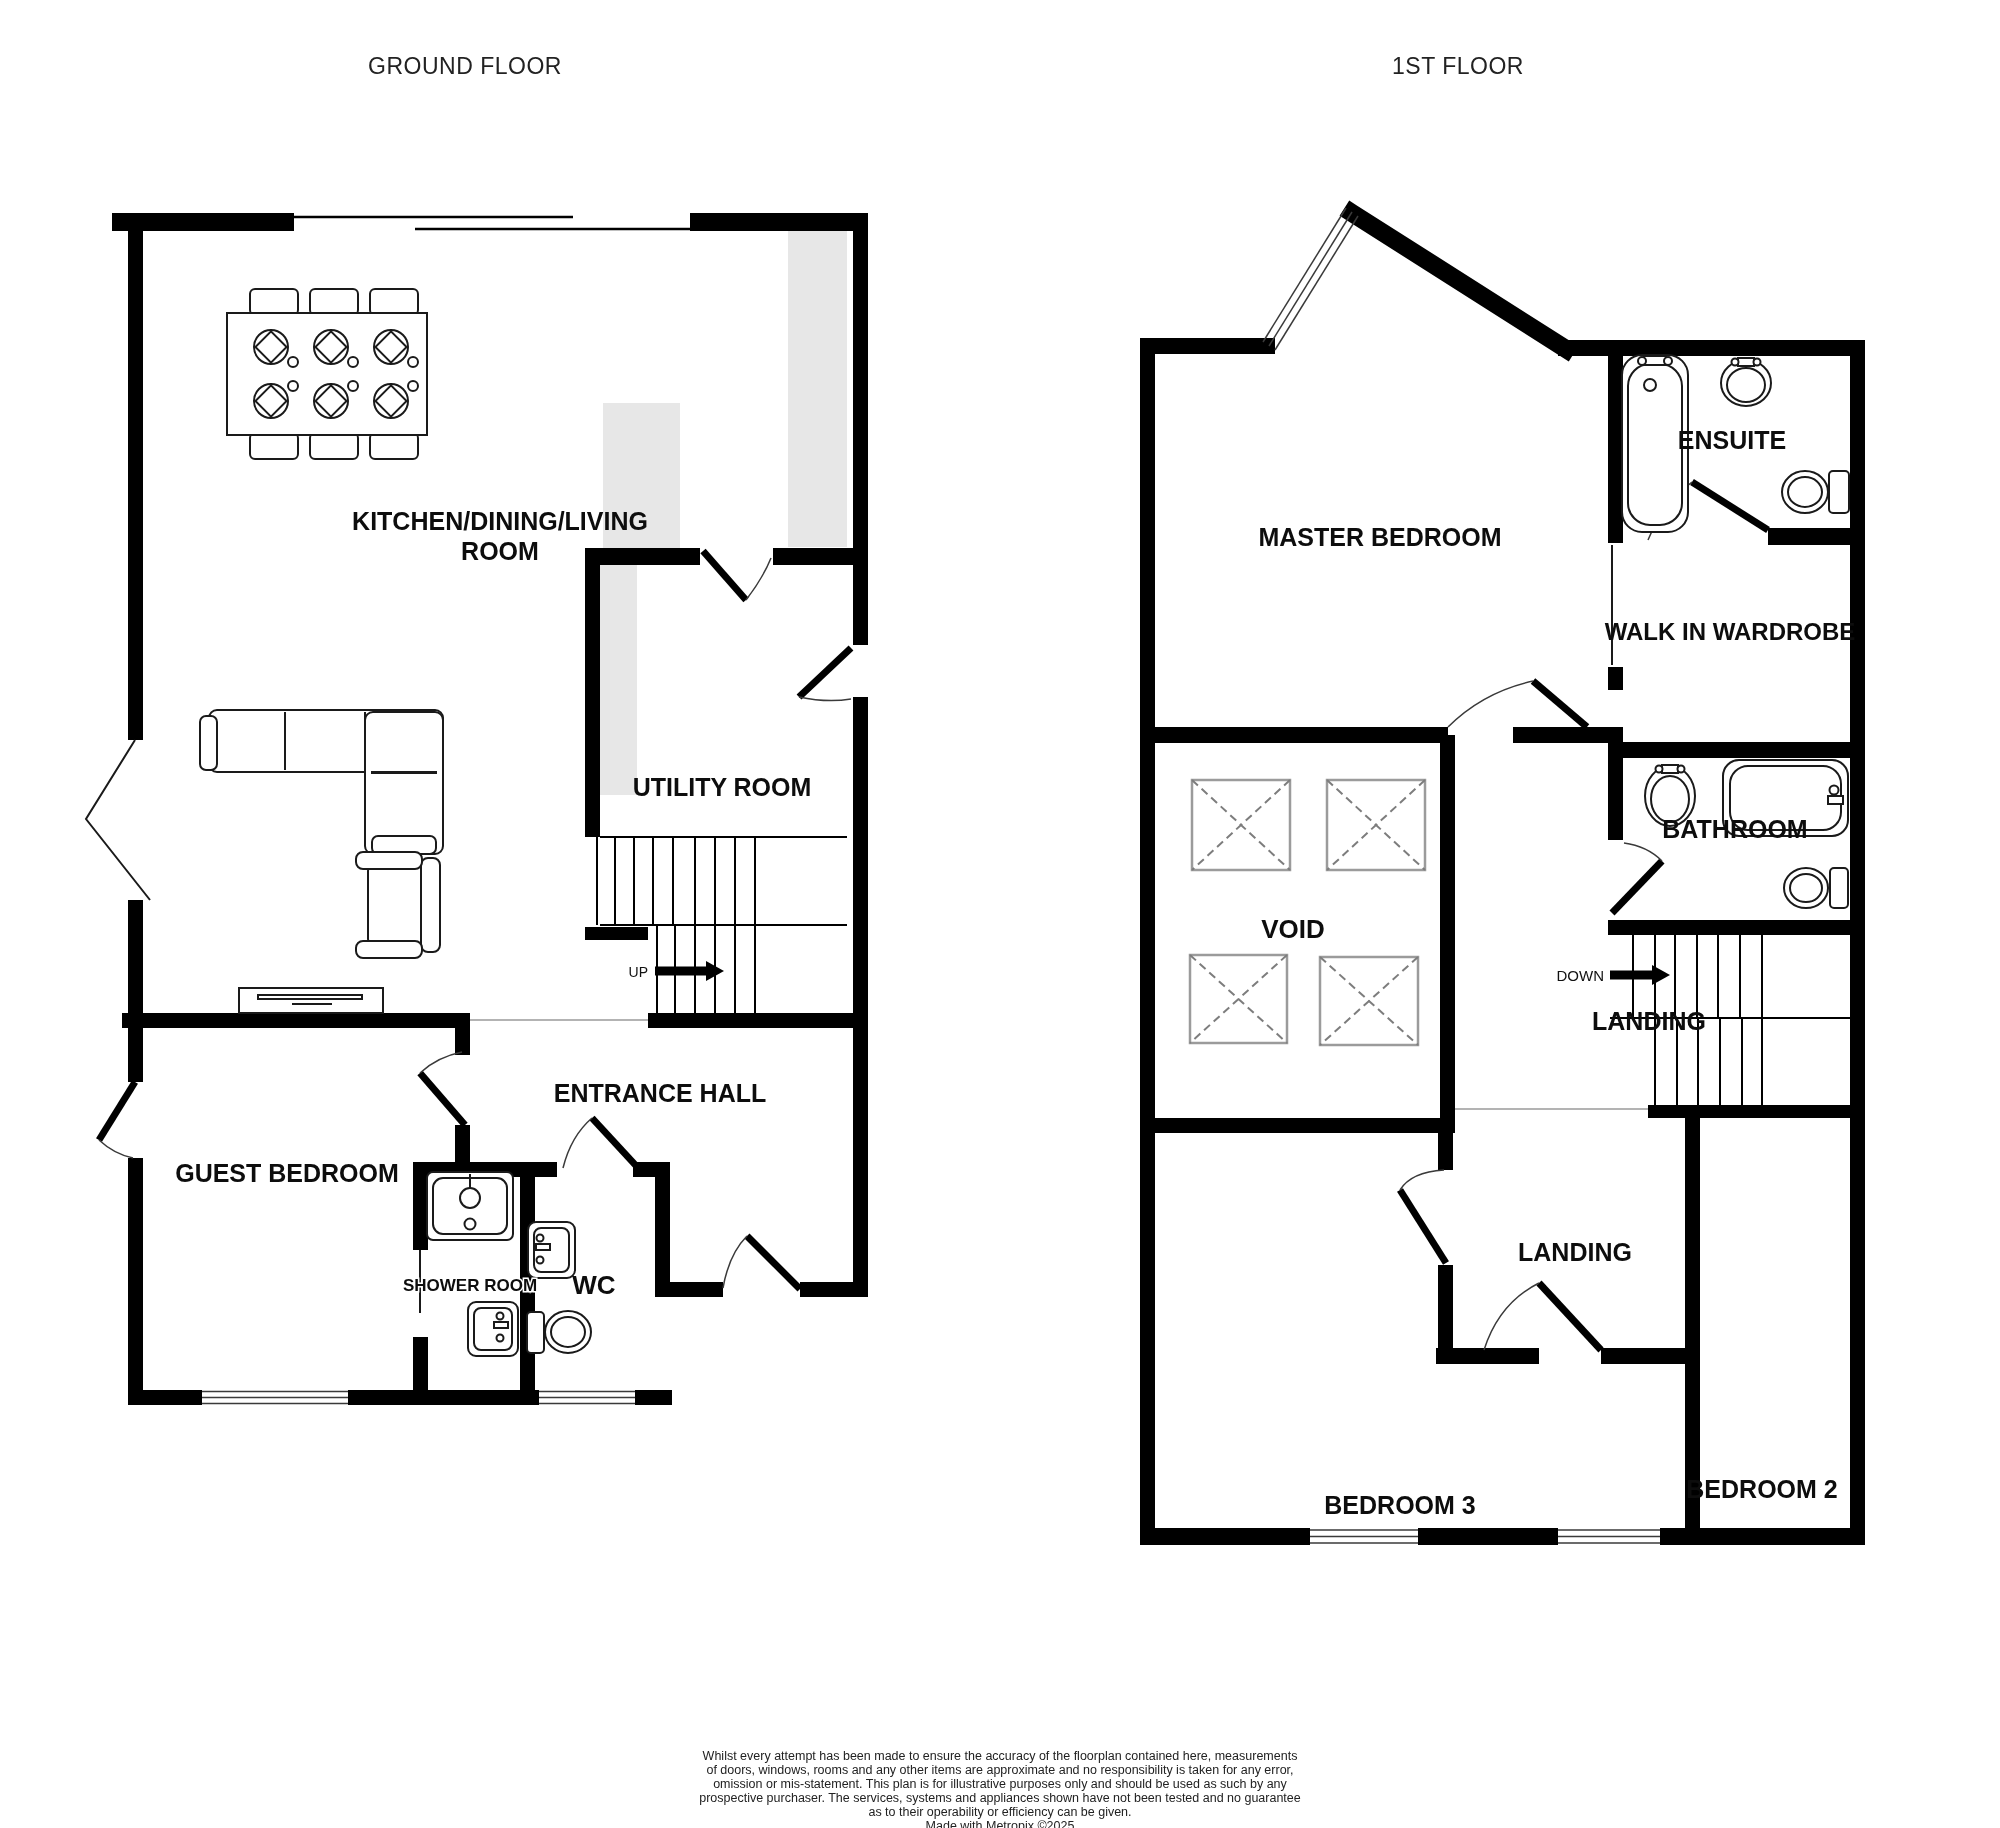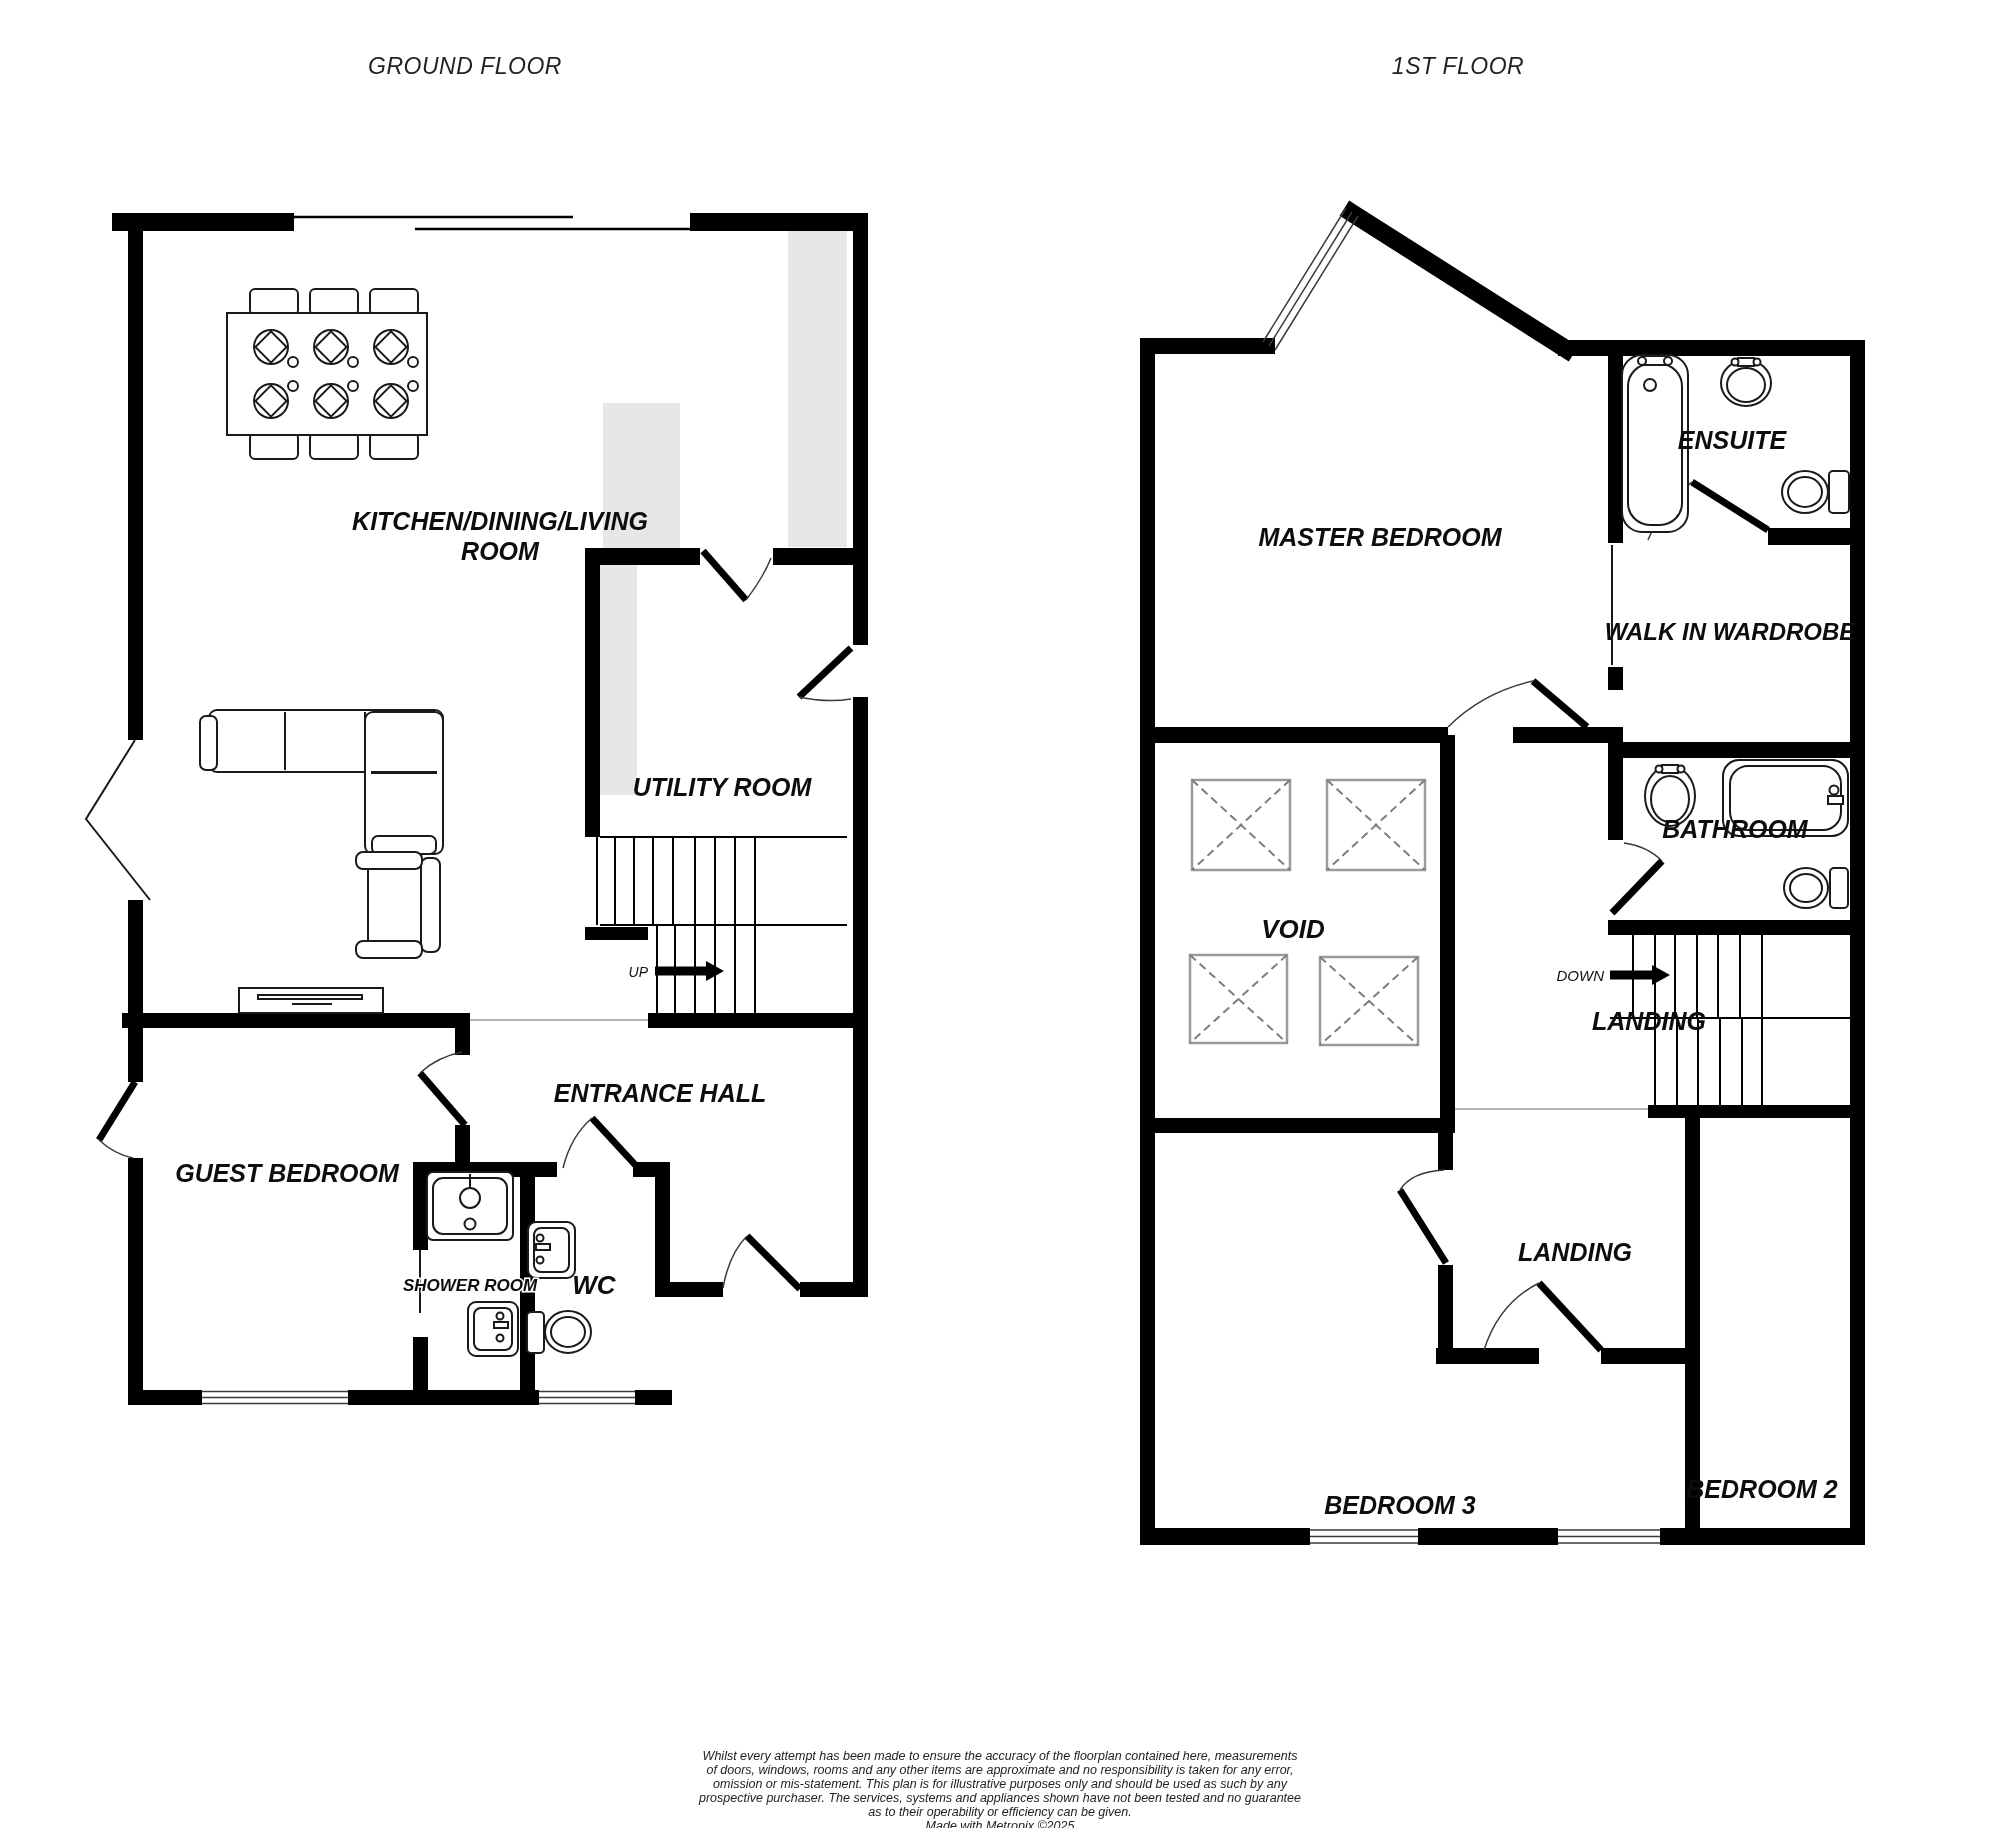--- a/index.html
+++ b/index.html
@@ -1,16 +1,16 @@
 <!DOCTYPE html>
 <html><head>
 <meta charset="utf-8">
 <style>
   html,body{margin:0;padding:0;background:#ffffff;}
-  #stage{position:relative;width:2000px;height:1828px;background:#fff;overflow:hidden;font-style:italic;}
+  #stage{position:relative;width:2000px;height:1828px;background:#fff;overflow:hidden;}
   svg{position:absolute;left:0;top:0;}
   text{font-family:"Liberation Sans",sans-serif;fill:#111;}
   .title{font-size:23px;letter-spacing:.5px;text-anchor:middle;fill:#222;}
   .room{font-weight:bold;font-size:25px;text-anchor:middle;fill:#0d0d0d;}
   .room-sm{font-weight:bold;font-size:17px;text-anchor:middle;fill:#0d0d0d;paint-order:stroke;stroke:#ffffff;stroke-width:3px;}
   .room-lg{font-weight:bold;font-size:26px;text-anchor:middle;fill:#0d0d0d;}
   .dir{font-size:15px;text-anchor:end;fill:#111;}
   .disc{font-size:12.5px;text-anchor:middle;fill:#222;}
   .furn{fill:#ffffff;stroke:#1a1a1a;stroke-width:2;}
   .thin{stroke:#1a1a1a;stroke-width:2;fill:none;}

